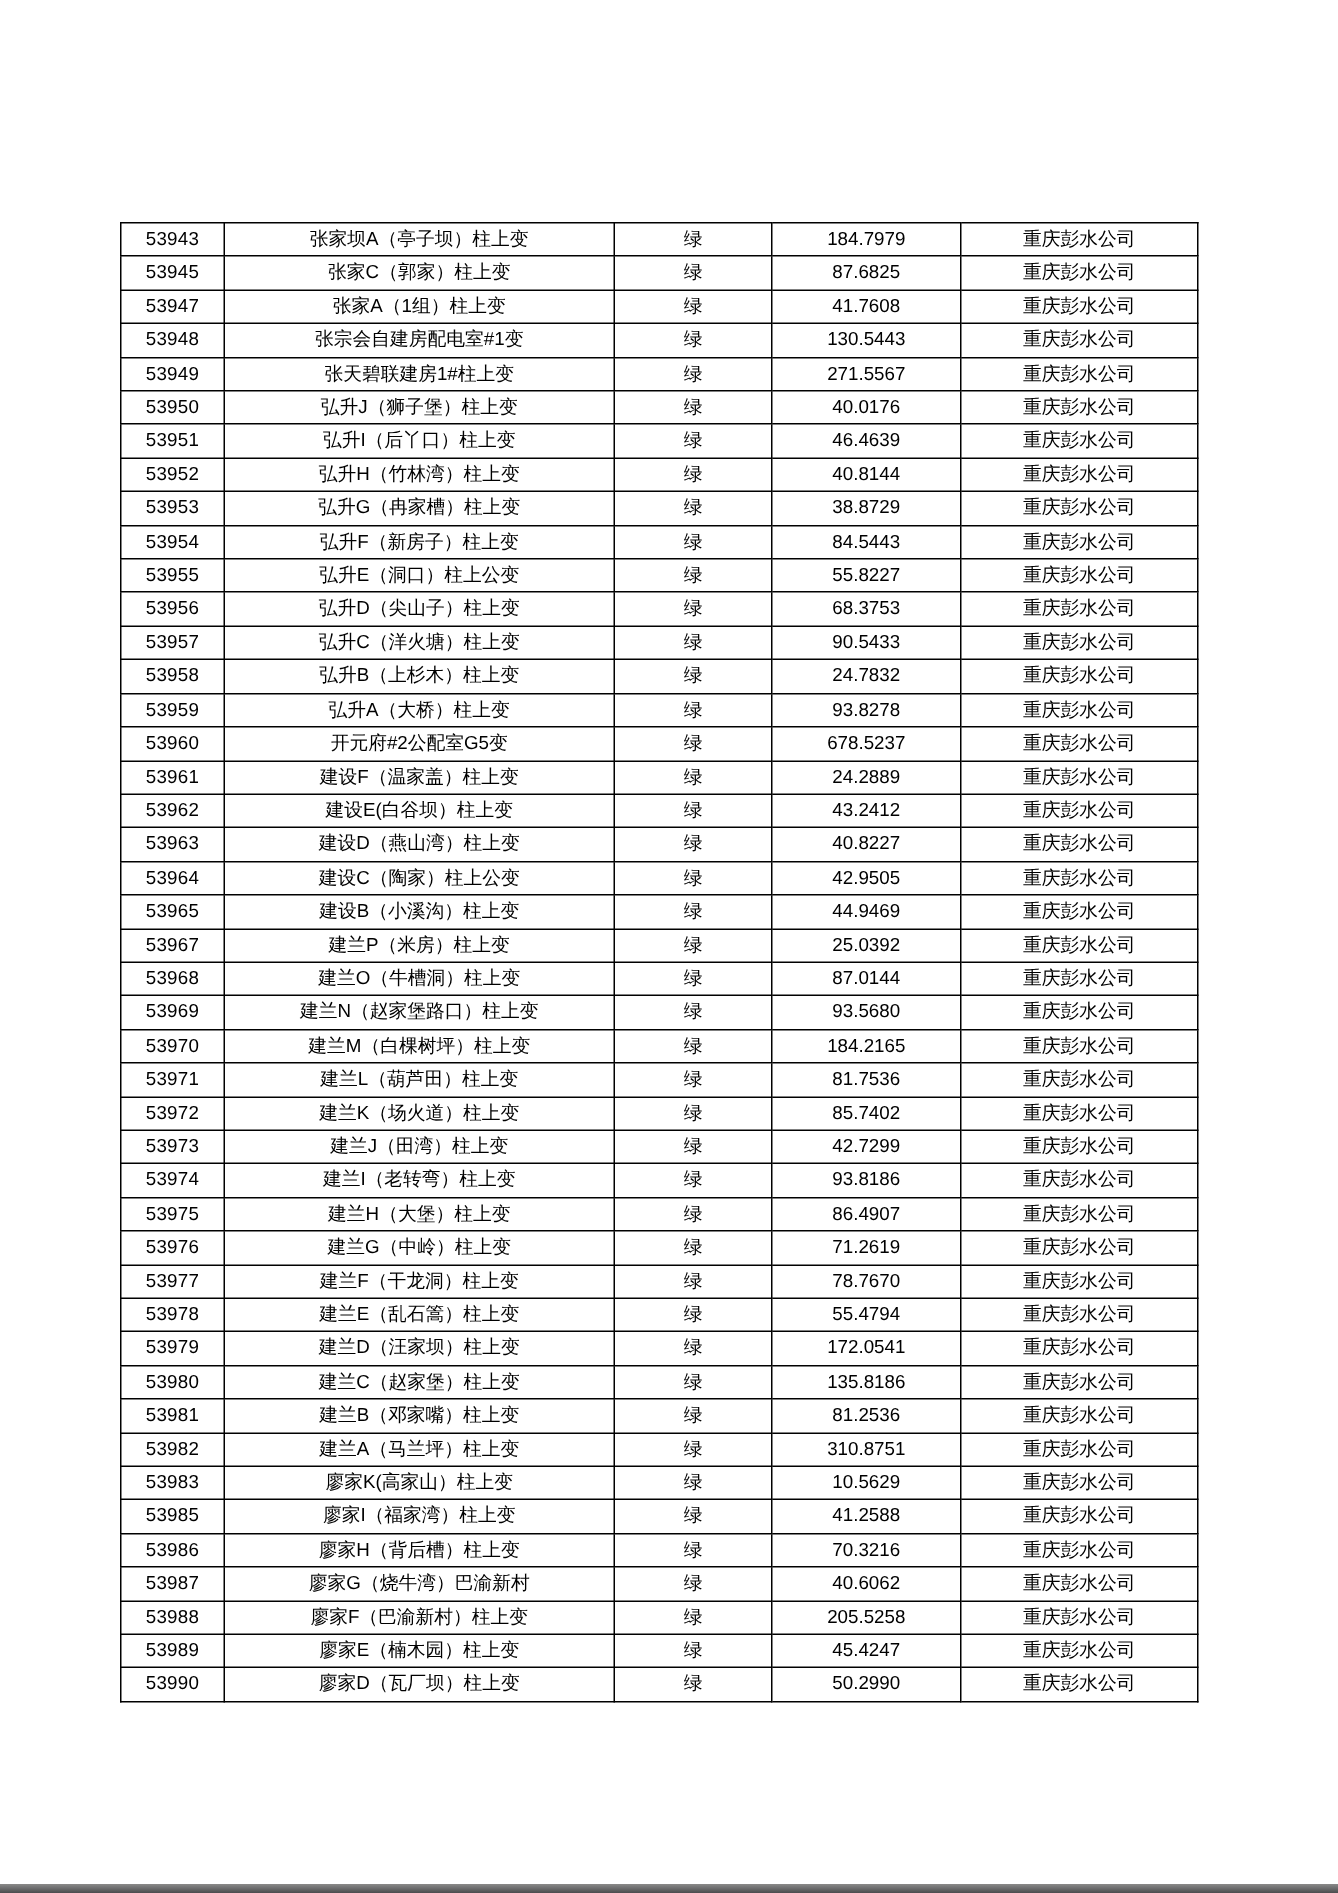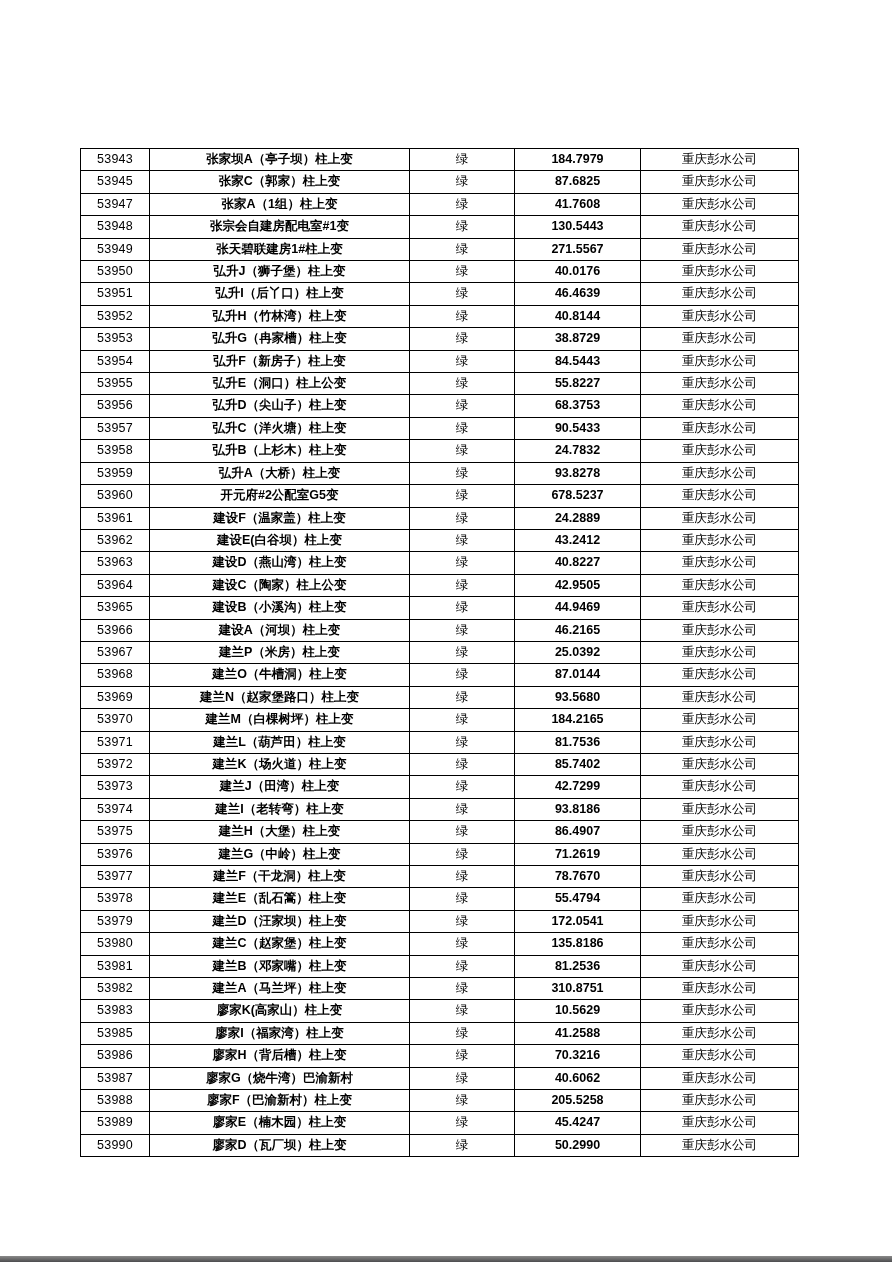--- a/index.html
+++ b/index.html
@@ -32,22 +32,22 @@
     font-size: 12.5px;
     line-height: 21.4px;
     color: #000000;
     text-align: center;
     vertical-align: middle;
     padding: 0 2px;
     white-space: nowrap;
     overflow: hidden;
   }
   td.cell-id { letter-spacing: 0.2px; }
-  td.cell-name { font-weight: 700; }
-  td.cell-value { font-variant-numeric: tabular-nums; font-weight: bold; }
+  td.cell-name { font-weight: 400; }
+  td.cell-value { font-variant-numeric: tabular-nums; }
 
   .window-bottom-edge {
     position: absolute;
     left: 0;
     right: 0;
     bottom: 0;
     height: 6px;
     background: linear-gradient(#8a8a8a, #4c4c4e);
   }
 </style>
@@ -205,27 +205,20 @@
           <td class="cell-company">重庆彭水公司</td>
         </tr>
         <tr>
           <td class="cell-id">53965</td>
           <td class="cell-name">建设B（小溪沟）柱上变</td>
           <td class="cell-status">绿</td>
           <td class="cell-value">44.9469</td>
           <td class="cell-company">重庆彭水公司</td>
         </tr>
         <tr>
-          <td class="cell-id">53966</td>
-          <td class="cell-name">建设A（河坝）柱上变</td>
-          <td class="cell-status">绿</td>
-          <td class="cell-value">46.2165</td>
-          <td class="cell-company">重庆彭水公司</td>
-        </tr>
-        <tr>
           <td class="cell-id">53967</td>
           <td class="cell-name">建兰P（米房）柱上变</td>
           <td class="cell-status">绿</td>
           <td class="cell-value">25.0392</td>
           <td class="cell-company">重庆彭水公司</td>
         </tr>
         <tr>
           <td class="cell-id">53968</td>
           <td class="cell-name">建兰O（牛槽洞）柱上变</td>
           <td class="cell-status">绿</td>

